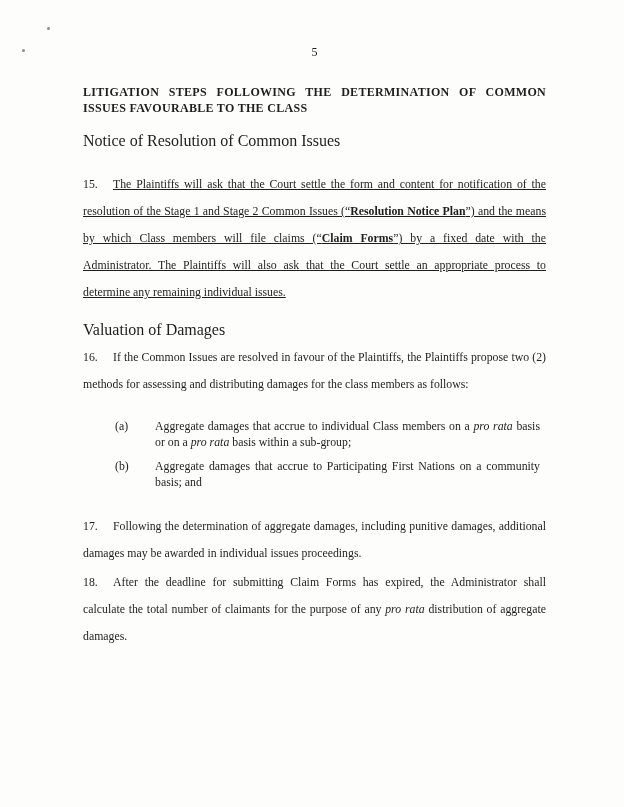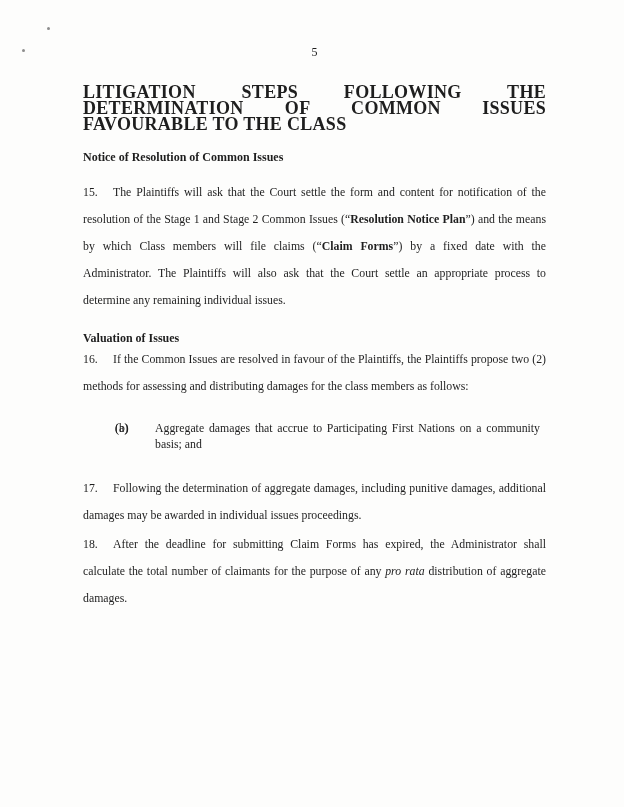--- a/index.html
+++ b/index.html
@@ -29,45 +29,45 @@
   .speck.s2 { left: 22px; top: 49px; }
 
   .page-number {
     margin-top: 44px;
     line-height: 16px;
     font-size: 12px;
     text-align: center;
   }
   h1.heading {
     margin: 24px 0 0 0;
-    font-size: 18px;
+    font-size: 12px;
     font-weight: 700;
     line-height: 16px;
     text-align: justify;
     letter-spacing: 0.3px;
   }
   h2.subheading {
     margin: 0;
-    font-size: 12px;
-    font-weight: 700;
+    font-size: 16px;
+    font-weight: 400;
     line-height: 16px;
   }
   h2.sub-notice    { margin-top: 17px; }
   h2.sub-valuation { margin-top: 16px; }
   h2.sub-assess    { margin-top: 20px; }
 
   p.para {
     margin: 0;
     font-size: 11.8px;
     line-height: 27px;
     text-align: justify;
     text-justify: inter-word;
   }
-  p.p15 { margin-top: 14px; }
-  p.p16 { }
+  p.p15 { margin-top: 22px; text-decoration: underline; }
+  p.p16 { margin-top: 6px; }
   p.p17 { margin-top: 23px; }
   p.p18 { margin-top: 2px; }
 
   .pnum {
     display: inline-block;
     width: 30px;
   }
 
   ol.sublist {
     list-style: none;
@@ -102,25 +102,25 @@
   <div class="page-number">5</div>
 
   <h1 class="heading">LITIGATION STEPS FOLLOWING THE DETERMINATION OF COMMON ISSUES FAVOURABLE TO THE CLASS</h1>
 
   <section>
     <h2 class="subheading sub-notice">Notice of Resolution of Common Issues</h2>
     <p class="para p15"><span class="pnum">15.</span><span><span>The Plaintiffs will ask that the Court settle the form and content for notification of the resolution of the Stage 1 and Stage 2 Common Issues (“</span><span style="font-weight: 700;">Resolution Notice Plan</span><span>”) and the means by which Class members will file claims (“</span><span style="font-weight: 700;">Claim Forms</span><span>”) by a fixed date with the Administrator. The Plaintiffs will also ask that the Court settle an appropriate process to determine any remaining individual issues.</span></span></p>
   </section>
 
   <section>
-    <h2 class="subheading sub-valuation">Valuation of Issues</h2>
+    <h2 class="subheading sub-valuation">Valuation of Damages</h2>
     <p class="para p16"><span class="pnum">16.</span><span><span>If the Common Issues are resolved in favour of the Plaintiffs, the Plaintiffs propose two (2) methods for assessing and distributing damages for the class members as follows:</span></span></p>
 
     <ol class="sublist">
-      <li><span class="li-label">(a)</span></li>
+      <li><span class="li-label">(a)</span><span><span>Aggregate damages that accrue to individual Class members on a </span><span style="font-style: italic;">pro rata</span><span> basis or on a </span><span style="font-style: italic;">pro rata</span><span> basis within a sub-group;</span></span></li>
       <li><span class="li-label">(b)</span><span><span>Aggregate damages that accrue to Participating First Nations on a community basis; and</span></span></li>
     </ol>
 
     <p class="para p17"><span class="pnum">17.</span><span><span>Following the determination of aggregate damages, including punitive damages, additional damages may be awarded in individual issues proceedings.</span></span></p>
   </section>
 
   <section>
     <p class="para p18"><span class="pnum">18.</span><span><span>After the deadline for submitting Claim Forms has expired, the Administrator shall calculate the total number of claimants for the purpose of any </span><span style="font-style: italic;">pro rata</span><span> distribution of aggregate damages.</span></span></p>
   </section>
 

